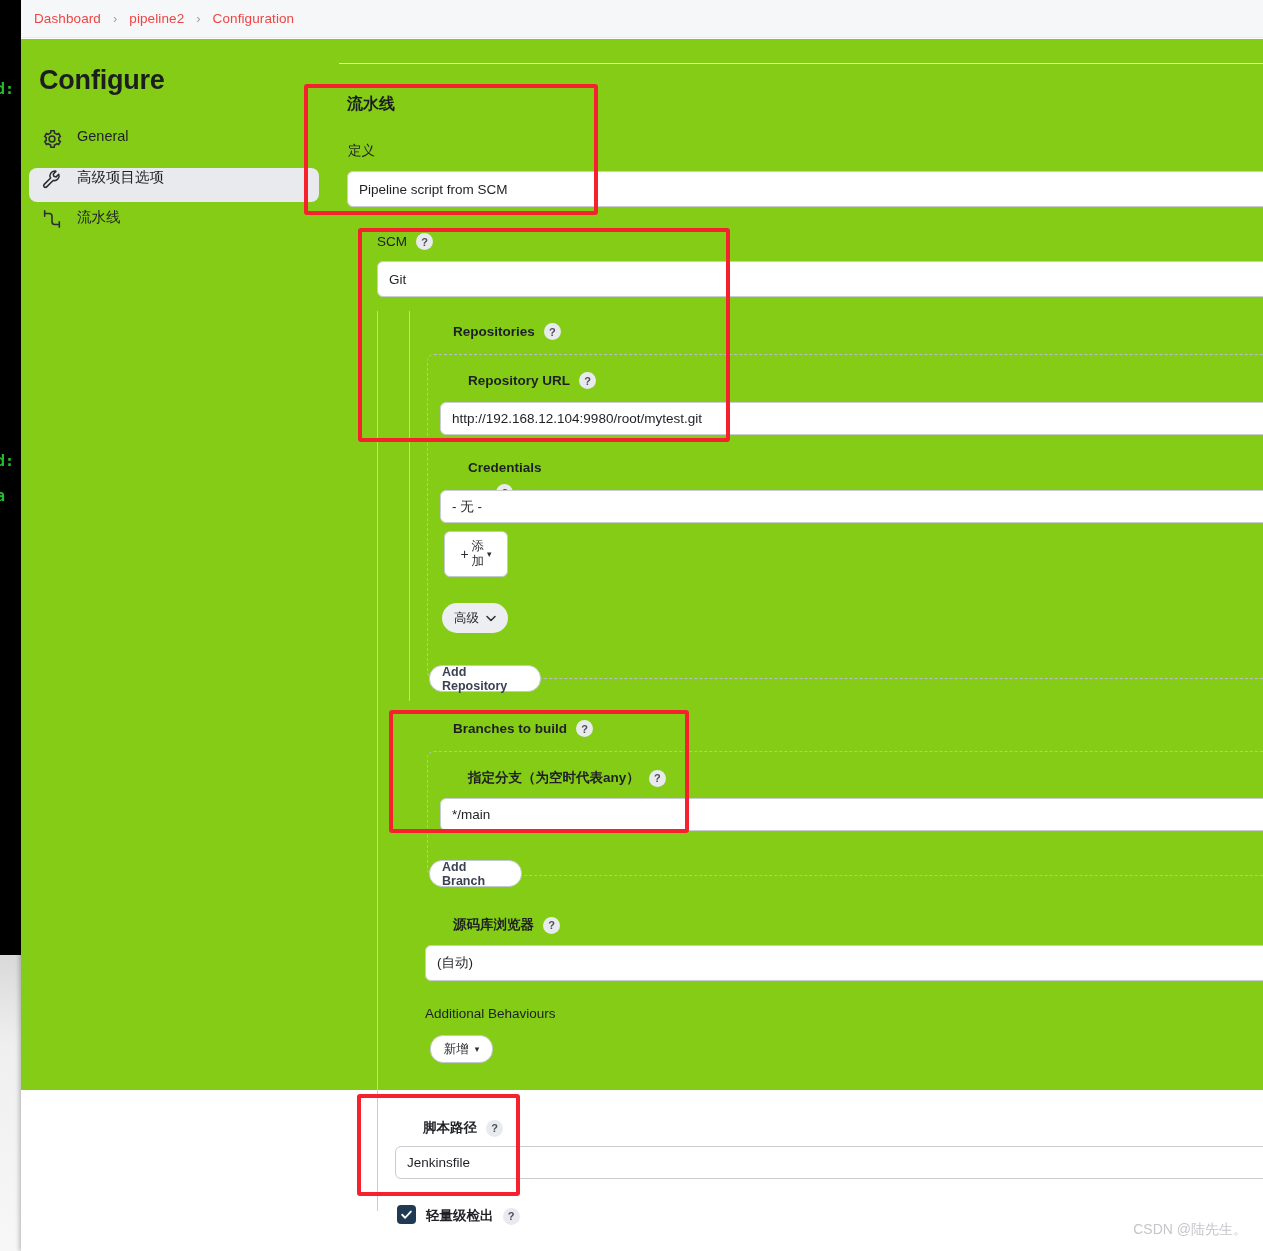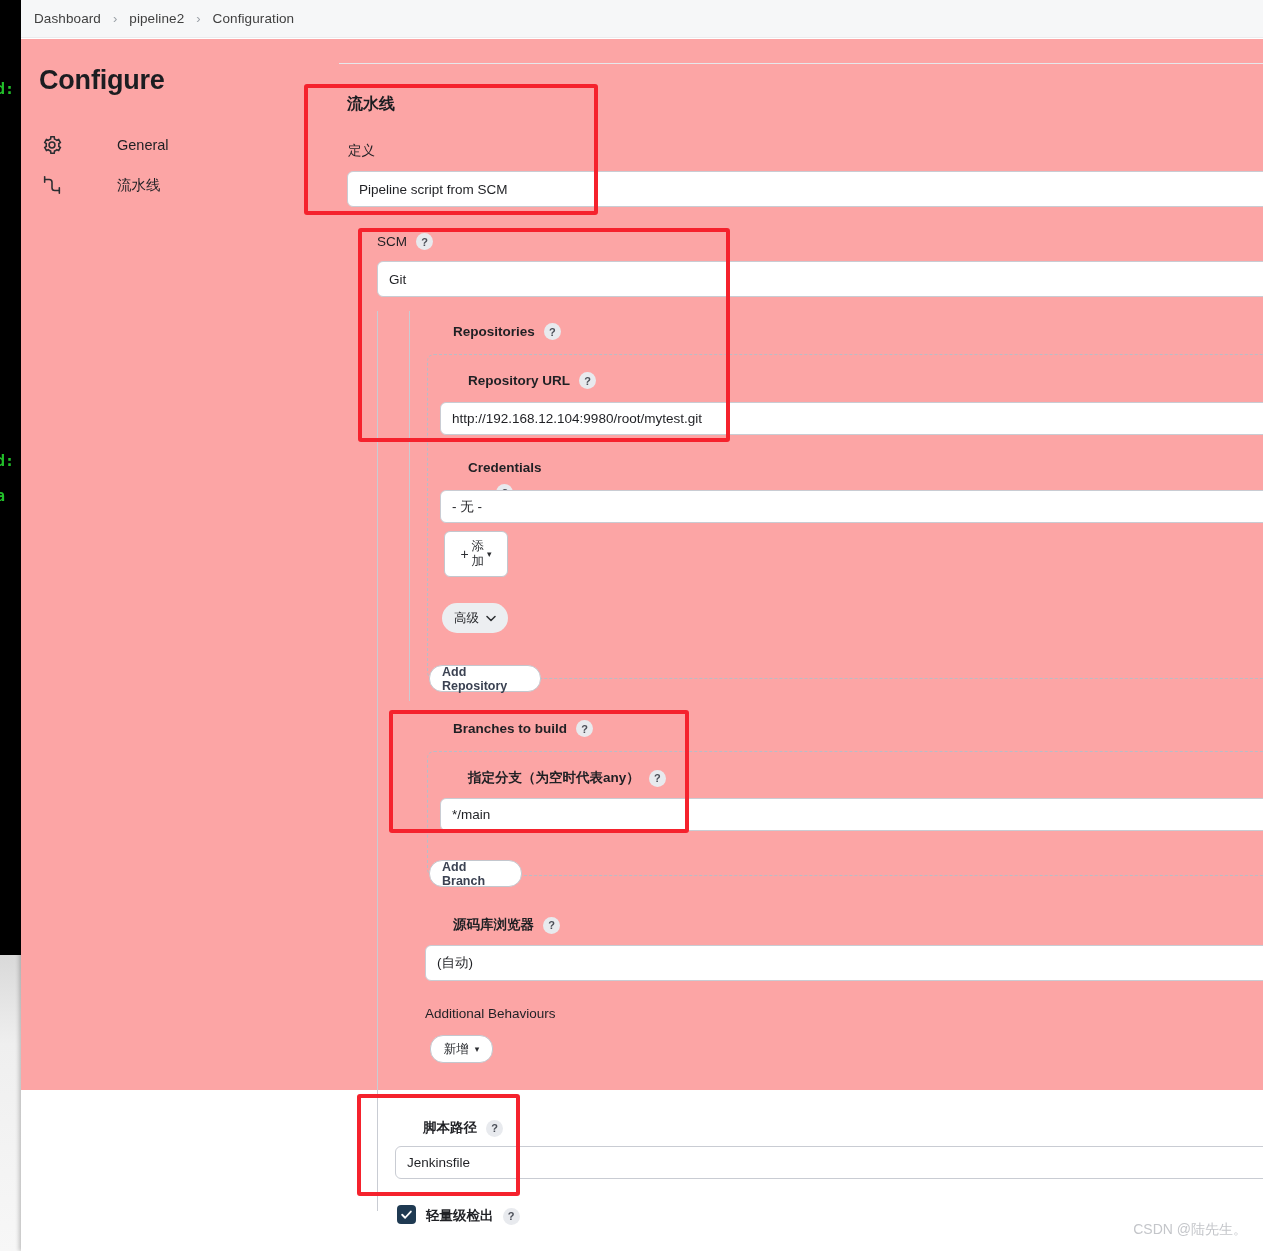--- a/index.html
+++ b/index.html
@@ -49,50 +49,49 @@
   #breadcrumb-bar {
     position: absolute; left: 0; top: 0;
     width: 1242px; height: 38px;
     background: #f6f7f8;
     border-bottom: 1px solid #ebecee;
     display: flex; align-items: center;
     padding-left: 10px;
   }
   .crumb {
     font-size: 13.5px;
-    color: #404040;
+    color: #ef4444;
     letter-spacing: .1px;
     padding: 2px 3px;
   }
   .crumb-sep {
     color: #9aa0a6;
     font-size: 13px;
     margin: 0 9px;
     user-select: none;
   }
 
   
-  #page { position: absolute; left: 0; top: 39px; width: 1242px; height: 1051px; background:#fca5a5; }
+  #page { position: absolute; left: 0; top: 39px; width: 1242px; height: 1051px; background:#84cc16; }
 
   #page-title {
     position: absolute; left: 18px; top: 26px;
     font-size: 27px; font-weight: bold; color: #1b1d21;
     letter-spacing: -.2px;
   }
 
   
   #sidebar { position: absolute; left: 8px; top: 89px; width: 290px; }
   .nav-item {
-    display: flex; align-items: center;
+    display: flex; 
     height: 34px;
     border-radius: 8px;
     padding-left: 12px;
     margin-bottom: 6px;
     cursor: pointer;
-    gap: 40px;
   }
   .nav-item.active { background: #e8eaee; }
   .nav-ico { width: 22px; height: 22px; margin-right: 14px; flex: 0 0 22px; color:#2b2d31; }
   .nav-label { font-size: 14.5px; color: #1f2024; }
 
   
   .sect-title {
     position: absolute;
     font-size: 16px; font-weight: bold; color:#1b1d21;
   }
@@ -224,20 +223,28 @@
       <div class="nav-item">
         <span class="nav-ico">
           <svg viewBox="0 0 24 24" fill="none" stroke="currentColor" stroke-width="1.7">
             <circle cx="12" cy="12" r="3.2"></circle>
             <path d="M19.4 13.5a7.6 7.6 0 0 0 0-3l1.7-1.3-1.8-3.1-2 .8a7.6 7.6 0 0 0-2.6-1.5L14.4 3h-3.6l-.3 2.4a7.6 7.6 0 0 0-2.6 1.5l-2-.8-1.8 3.1 1.7 1.3a7.6 7.6 0 0 0 0 3l-1.7 1.3 1.8 3.1 2-.8a7.6 7.6 0 0 0 2.6 1.5l.3 2.4h3.6l.3-2.4a7.6 7.6 0 0 0 2.6-1.5l2 .8 1.8-3.1z"></path>
           </svg>
         </span>
         <span class="nav-label">General</span>
       </div>
 
+      <div class="nav-item active">
+        <span class="nav-ico">
+          <svg viewBox="0 0 24 24" fill="none" stroke="currentColor" stroke-width="1.7" stroke-linecap="round" stroke-linejoin="round">
+            <path d="M15.5 3.2a5.2 5.2 0 0 0-5 7.7l-7 7a1.9 1.9 0 1 0 2.7 2.7l7-7a5.2 5.2 0 0 0 6.2-6.8l-2.9 2.9-2.5-.6-.6-2.5 2.9-2.9a5.2 5.2 0 0 0-.8-.5z"></path>
+          </svg>
+        </span>
+        <span class="nav-label">高级项目选项</span>
+      </div>
 
       <div class="nav-item">
         <span class="nav-ico">
           <svg viewBox="0 0 24 24" fill="none" stroke="currentColor" stroke-width="1.7" stroke-linecap="round" stroke-linejoin="round">
             <path d="M4 6h5a3 3 0 0 1 3 3v6a3 3 0 0 0 3 3h5"></path>
             <path d="M4 3v6"></path>
             <path d="M20 15v6"></path>
           </svg>
         </span>
         <span class="nav-label">流水线</span>

